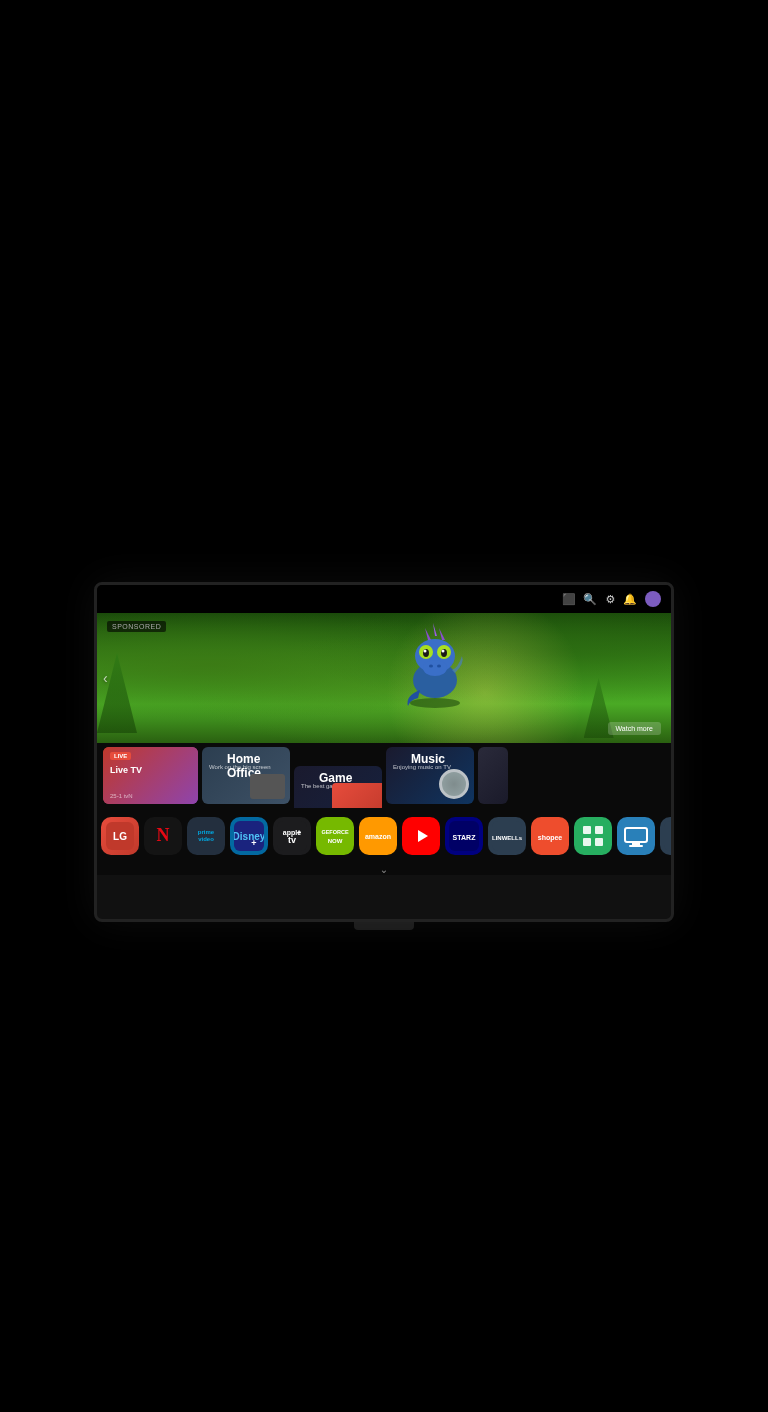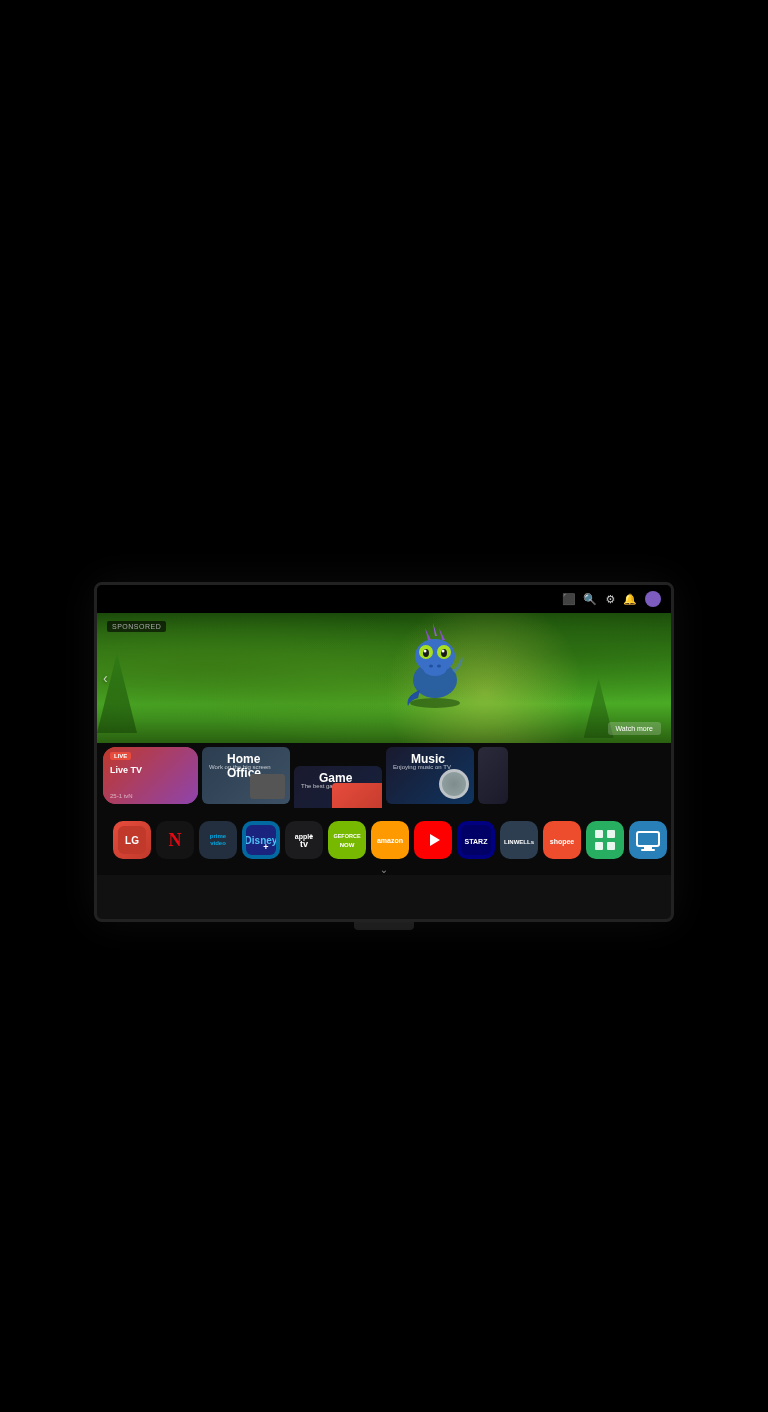--- a/index.html
+++ b/index.html
@@ -131,21 +131,20 @@
       border-radius: 6px;
       overflow: hidden;
       position: relative;
       flex-shrink: 0;
       cursor: pointer;
     }
 
     .card-live {
       width: 95px;
       background: linear-gradient(135deg, #c0392b, #8e44ad);
-      border-radius: 13px;
     }
 
     .card-home-office {
       width: 88px;
       background: linear-gradient(135deg, #2c3e50, #3d5166);
     }
 
     .card-home-hub {
       width: 88px;
       background: linear-gradient(135deg, #1a3a2a, #2a5a3a);
@@ -270,23 +269,23 @@
       background: radial-gradient(circle, #7f8c8d, #95a5a6);
       border: 3px solid #bdc3c7;
     }
 
     
     .apps-row {
       width: 100%;
       height: 55px;
       background: #0a0a0a;
       display: flex;
-      align-items: flex-end;
+      align-items: center;
       gap: 5px;
-      padding: 4px 16px;
+      padding: 4px 4px;
       overflow: hidden;
       flex-shrink: 0;
     }
 
     .app-icon {
       width: 38px;
       height: 38px;
       border-radius: 10px;
       display: flex;
       align-items: center;

